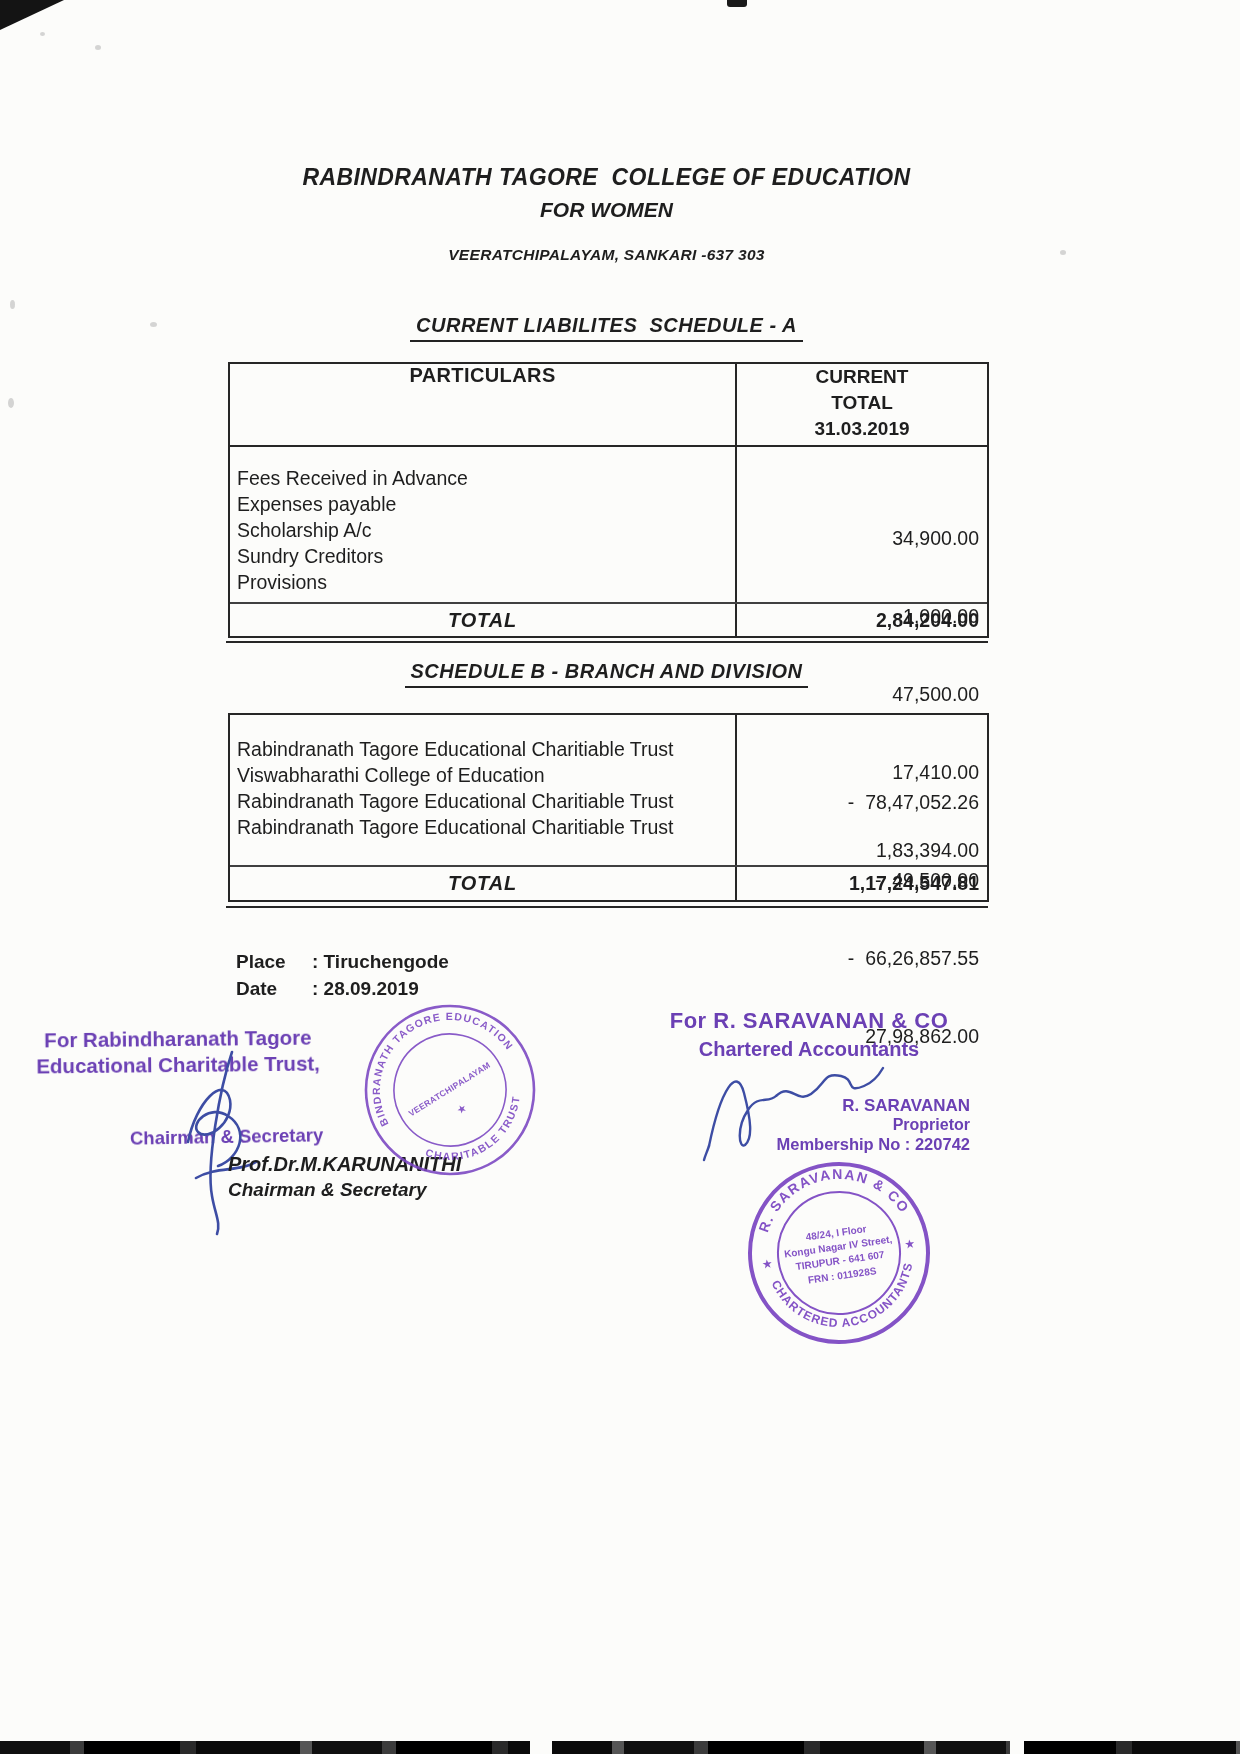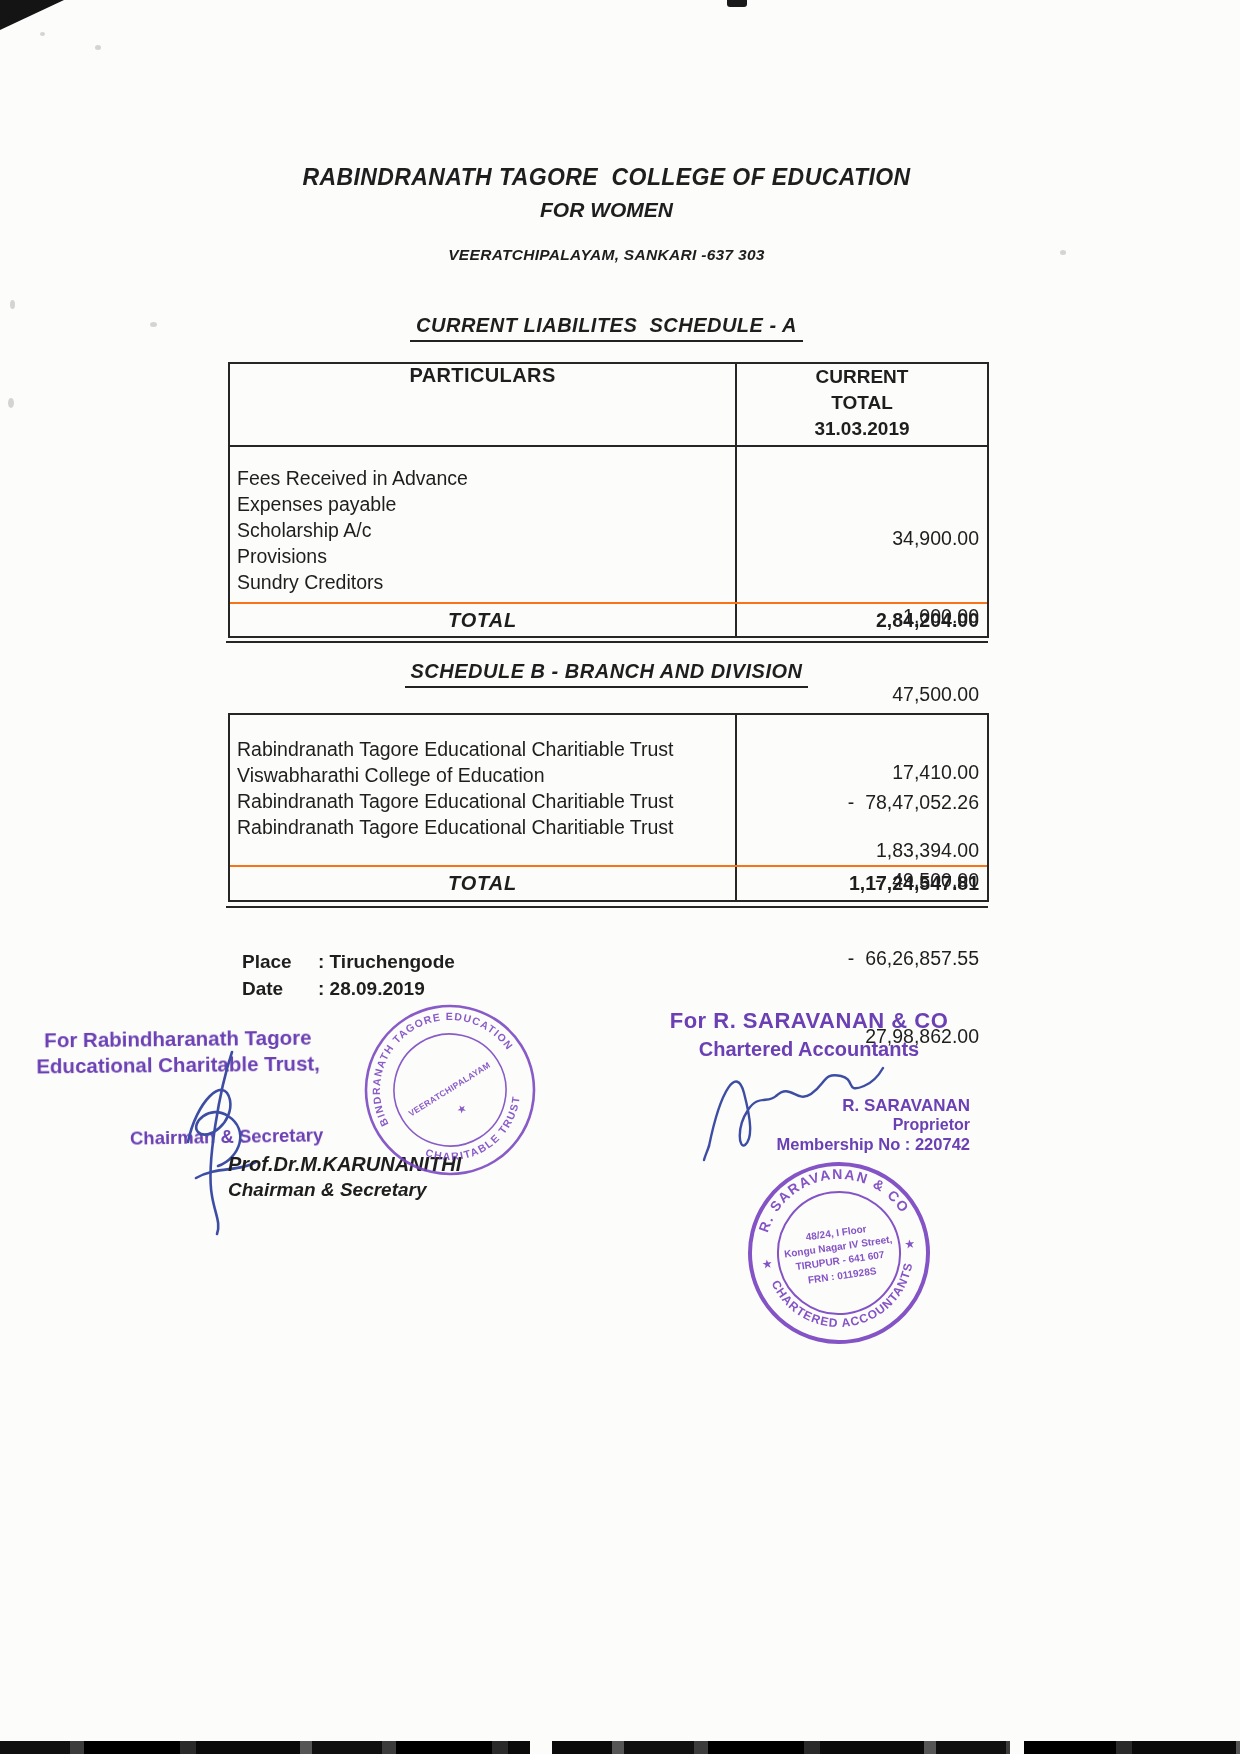--- a/index.html
+++ b/index.html
@@ -61,38 +61,38 @@
   .tbl{
     position:absolute;left:228px;width:757px;
     border:2px solid #262626;background:transparent;
   }
   .tbl .hrow{display:flex;border-bottom:2px solid #262626;}
   .tbl .c1{width:507px;border-right:2px solid #262626;box-sizing:border-box;}
   .tbl .c2{flex:1;box-sizing:border-box;}
   .tbl-a .hrow{height:81px;}
   .tbl-a .hrow .c1{text-align:center;font-size:20px;font-weight:bold;letter-spacing:.4px;}
   .tbl-a .hrow .c2{padding-top:0;text-align:center;font-size:19px;font-weight:bold;line-height:26px;}
-  .brow{display:flex;border-bottom:2px solid #f97316;}
+  .brow{display:flex;border-bottom:2px solid #404040;}
   .tbl-a .brow{height:155px;}
   .tbl-b .brow{height:150px;}
   .brow .labels{padding:18px 4px 0 7px;font-size:19.5px;line-height:26px;}
   .brow .vals{padding:26px 8px 0 0;font-size:19.5px;line-height:26px;text-align:right;white-space:pre;}
   .tbl-b .brow .labels{padding-top:21px;}
   .tbl-b .brow .vals{padding-top:22px;}
   .trow{display:flex;}
   .tbl-a .trow{height:32px;}
   .tbl-b .trow{height:33px;}
   .trow .c1{display:flex;align-items:center;justify-content:center;
     font-size:20px;font-weight:bold;font-style:italic;letter-spacing:.8px;}
   .trow .c2{display:flex;align-items:center;justify-content:flex-end;
     padding-right:8px;font-size:19.5px;font-weight:bold;}
   .dbl-line{position:absolute;height:2px;background:#262626;left:226px;width:762px;}
 
   
-  .place-date{position:absolute;left:242px;top:951px;font-size:19px;font-weight:bold;}
+  .place-date{position:absolute;left:236px;top:951px;font-size:19px;font-weight:bold;}
   .place-date .row{display:flex;margin-bottom:5px;}
   .place-date .lbl{width:76px;}
   .purple{color:#6b40b4;}
   .trust-stamp-text{
     position:absolute;left:22px;top:1026px;width:312px;text-align:center;
     font-size:20.5px;font-weight:bold;line-height:26px;
     transform:rotate(-.6deg);filter:blur(.2px);
   }
   .chairman-stamp{
     position:absolute;left:130px;top:1126px;font-size:18.5px;font-weight:bold;
@@ -151,22 +151,22 @@
         <div>CURRENT</div>
         <div>TOTAL</div>
         <div>31.03.2019</div>
       </div>
     </div>
     <div class="brow">
       <div class="c1 labels">
         <div>Fees Received in Advance</div>
         <div>Expenses payable</div>
         <div>Scholarship A/c</div>
+        <div>Sundry Creditors</div>
         <div>Provisions</div>
-        <div>Sundry Creditors</div>
       </div>
       <div class="c2 vals">
         <div>34,900.00</div>
         <div>1,000.00</div>
         <div>47,500.00</div>
         <div>17,410.00</div>
         <div>1,83,394.00</div>
       </div>
     </div>
     <div class="trow">

